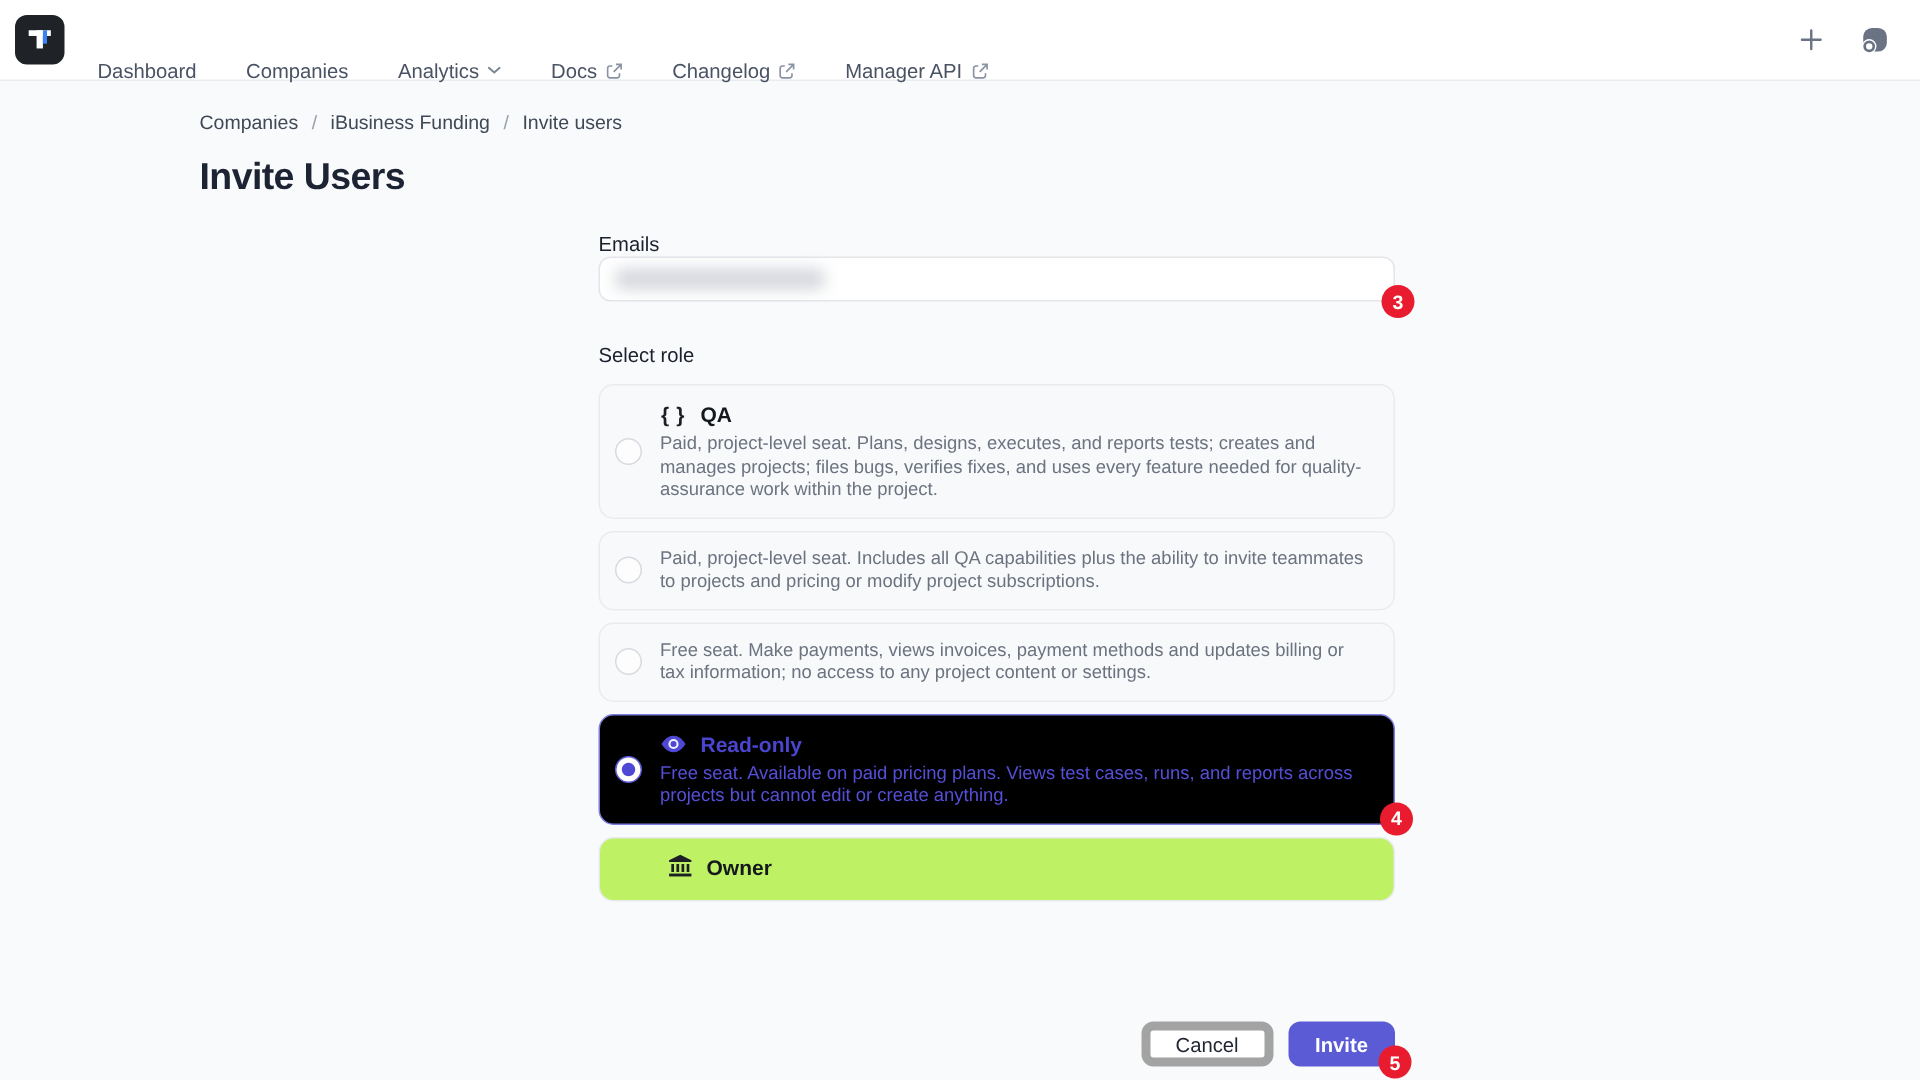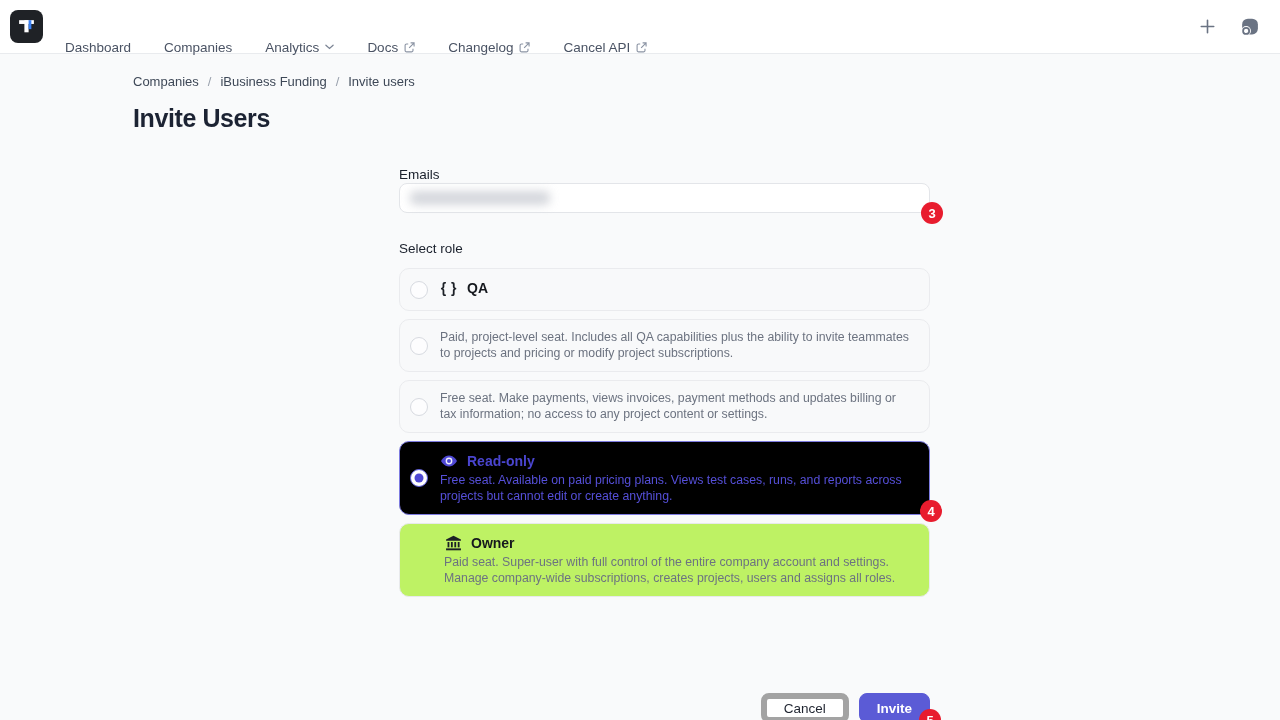--- a/index.html
+++ b/index.html
@@ -21,21 +21,21 @@
 
   
   .breadcrumb { position:absolute; left:133px; top:74px; display:flex; gap:9px;
                 font-size:13px; color:#3e4857; align-items:center; }
   .breadcrumb .sep { color:#9aa1ad; }
   .breadcrumb .crumb { cursor:pointer; }
   .page-title { position:absolute; left:133px; top:104px; font-size:25px; font-weight:700;
                 color:#1c2333; letter-spacing:-0.4px; }
 
   
-  .form-col { position:absolute; left:399px; top:12px; width:531px; height:644px; }
+  .form-col { position:absolute; left:399px; top:0; width:531px; height:644px; }
   .field-label { position:absolute; font-size:13.5px; color:#1a202c; }
   .lbl-emails { top:155px; }
   .lbl-role { top:229px; }
 
   .email-wrap { position:absolute; top:171px; width:531px; height:30px; }
   .email-input { width:100%; height:30px; border:1px solid #e3e5e9; border-radius:8px;
                  background:#ffffff; outline:none; padding:0 12px; font:inherit; }
   .blur-smudge { position:absolute; left:11px; top:8px; width:140px; height:14px;
                  background:#b9bdc6; border-radius:5px; filter:blur(5px); opacity:0.6;
                  pointer-events:none; }
@@ -114,21 +114,21 @@
         </svg>
       </div>
       <div class="nav-item">
         <span>Changelog</span>
         <svg width="11" height="11" viewBox="0 0 12 12">
           <path d="M4.6 2.2H2.8A1.6 1.6 0 0 0 1.2 3.8v5.4a1.6 1.6 0 0 0 1.6 1.6h5.4a1.6 1.6 0 0 0 1.6-1.6V7.4" fill="none" stroke="#8a93a3" stroke-width="1.2"></path>
           <path d="M7.2 1h3.8v3.8M10.8 1.2L5.6 6.4" fill="none" stroke="#8a93a3" stroke-width="1.2"></path>
         </svg>
       </div>
       <div class="nav-item">
-        <span>Cancel API</span>
+        <span>Manager API</span>
         <svg width="11" height="11" viewBox="0 0 12 12">
           <path d="M4.6 2.2H2.8A1.6 1.6 0 0 0 1.2 3.8v5.4a1.6 1.6 0 0 0 1.6 1.6h5.4a1.6 1.6 0 0 0 1.6-1.6V7.4" fill="none" stroke="#8a93a3" stroke-width="1.2"></path>
           <path d="M7.2 1h3.8v3.8M10.8 1.2L5.6 6.4" fill="none" stroke="#8a93a3" stroke-width="1.2"></path>
         </svg>
       </div>
     </nav>
     <div class="nav-right">
       <div class="icon-btn">
         <svg width="15" height="15" viewBox="0 0 14 14">
           <path d="M7 1.2v11.6M1.2 7h11.6" stroke="#6a7383" stroke-width="1.5" stroke-linecap="round"></path>
@@ -168,20 +168,21 @@
 
     <div class="cards">
 
       <div class="card">
         <div class="radio"></div>
         <div class="card-body">
           <div class="role-title-row">
             <span class="role-icon braces">{ }</span>
             <span class="role-name">QA</span>
           </div>
+          <div class="role-desc">Paid, project-level seat. Plans, designs, executes, and reports tests; creates and manages projects; files bugs, verifies fixes, and uses every feature needed for quality-assurance work within the project.</div>
         </div>
       </div>
 
       <div class="card">
         <div class="radio"></div>
         <div class="card-body">
           <div class="role-desc">Paid, project-level seat. Includes all QA capabilities plus the ability to invite teammates to projects and pricing or modify project subscriptions.</div>
         </div>
       </div>
 
@@ -218,21 +219,20 @@
                 <path d="M8 0.8L15 4.2v1.2H1V4.2z" fill="#1c2026"></path>
                 <rect x="2.4" y="6.6" width="1.7" height="5" fill="#1c2026"></rect>
                 <rect x="5.6" y="6.6" width="1.7" height="5" fill="#1c2026"></rect>
                 <rect x="8.8" y="6.6" width="1.7" height="5" fill="#1c2026"></rect>
                 <rect x="12" y="6.6" width="1.7" height="5" fill="#1c2026"></rect>
                 <rect x="1" y="12.6" width="14" height="1.8" fill="#1c2026"></rect>
               </svg>
             </span>
             <span class="role-name">Owner</span>
           </div>
-          <div class="role-desc">Paid seat. Super-user with full control of the entire company account and settings. Manage company-wide subscriptions, creates projects, users and assigns all roles.</div>
         </div>
       </div>
 
     </div>
 
     <div class="footer">
       <button class="btn btn-cancel">Cancel</button>
       <button class="btn btn-invite">
         <span>Invite</span>
         <span class="num-badge badge-invite">5</span>

